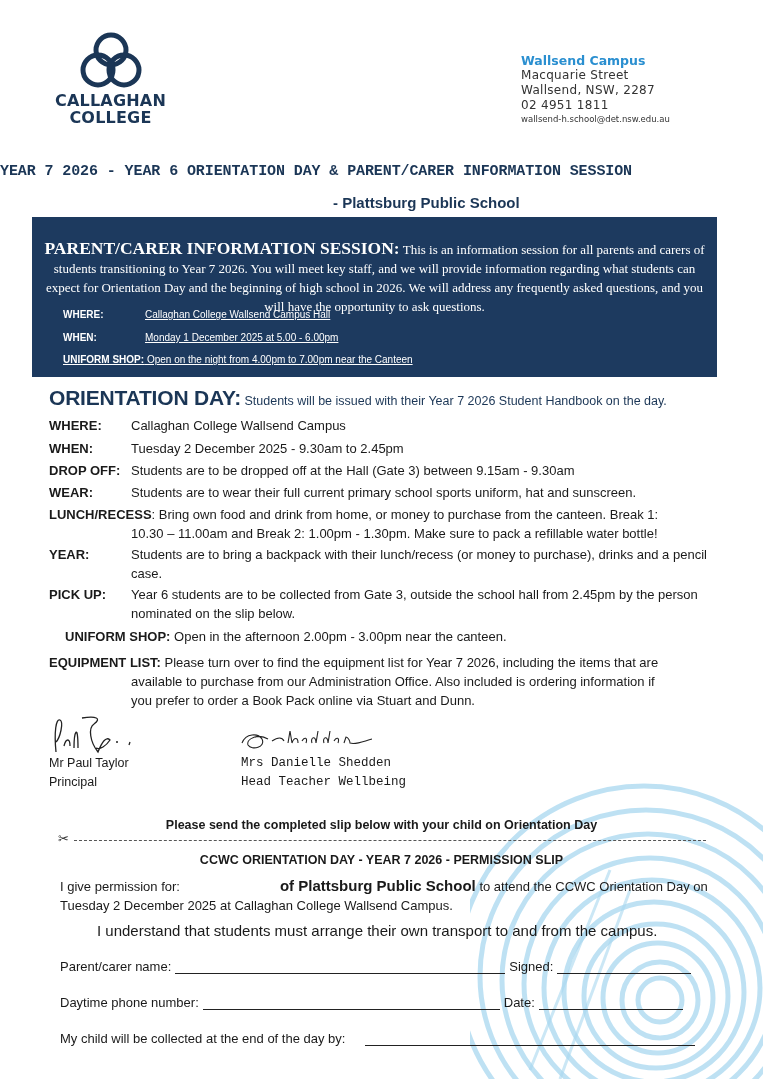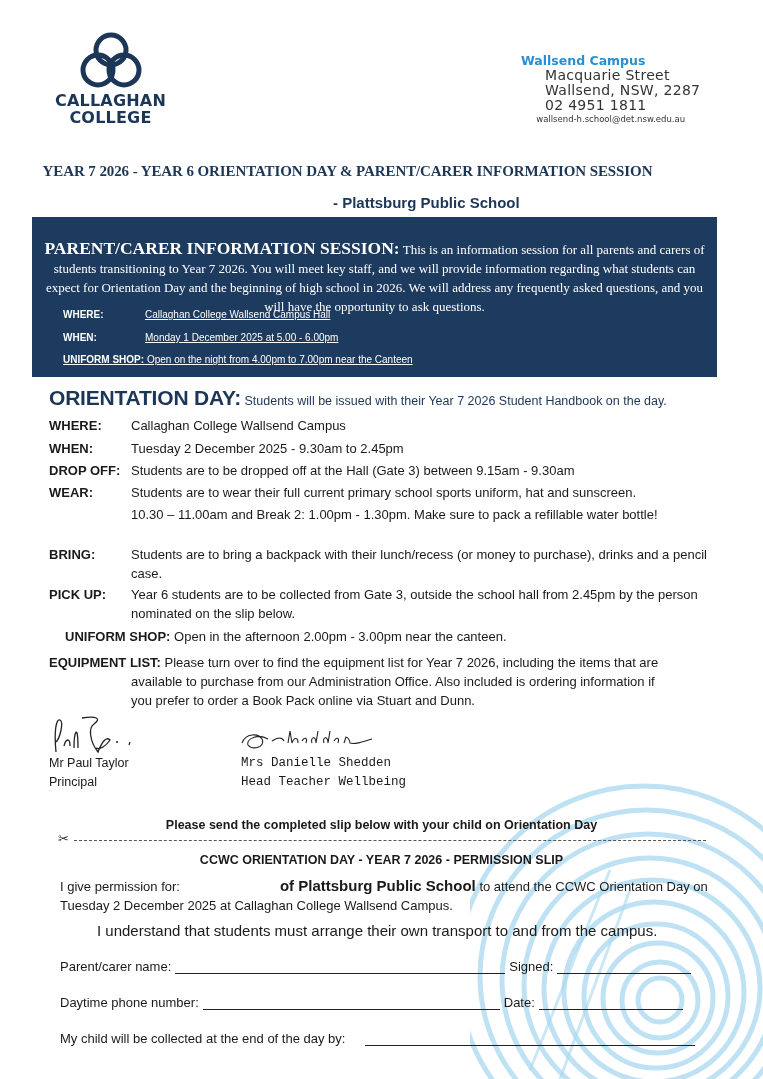--- a/index.html
+++ b/index.html
@@ -7,24 +7,24 @@
     body { position: relative; font-family: "Liberation Sans", sans-serif; color: #1a1a1a; }
 
     .bg-rings { position: absolute; left: 470px; top: 770px; width: 300px; height: 309px; overflow: hidden; pointer-events: none; }
 
     .logo { position: absolute; left: 48px; top: 30px; width: 125px; text-align: center; }
     .logo svg { display: block; margin: 0 auto; }
     .logo-name { font-family: "DejaVu Sans", sans-serif; font-weight: bold; color: #1b3656; font-size: 16px; line-height: 17px; letter-spacing: 0.2px; }
 
     .campus { position: absolute; left: 521px; top: 53px; font-family: "DejaVu Sans", sans-serif; color: #333; }
     .campus .c-title { color: #2a8fd0; font-weight: bold; font-size: 12.5px; line-height: 15px; }
-    .campus .c-line { font-size: 14px; line-height: 15px; letter-spacing: 0.3px; margin-left: 24px; }
+    .campus .c-line { font-size: 12px; line-height: 15px; letter-spacing: 0.3px; }
     .campus .c-email { font-size: 8.5px; line-height: 12px; text-align: center; }
 
-    .main-title { position: absolute; left: 0; width: 695px; top: 163px; text-align: center; font-weight: bold; color: #1b3656; font-size: 15px; font-family: Liberation Serif, serif; letter-spacing: -0.1px; }
+    .main-title { position: absolute; left: 0; width: 695px; top: 163px; text-align: left; font-weight: bold; color: #1b3656; font-size: 15px; font-family: Liberation Mono, monospace; letter-spacing: -0.1px; }
     .sub-title { position: absolute; left: 333px; top: 194px; font-weight: bold; color: #1b3656; font-size: 15px; }
 
     .parent-box { position: absolute; left: 32px; top: 217px; width: 685px; height: 160px; background: #1d3a5f; color: #fff; }
     .pb-intro { text-align: center; font-size: 13px; line-height: 19px; padding: 22px 10px 0 10px; font-family: Liberation Serif, serif; }
     .pb-intro .heading { font-weight: bold; font-size: 17.5px; }
     .pb-row { position: absolute; left: 31px; font-size: 10px; text-decoration: underline; }
     .pb-row .lbl { font-weight: bold; display: inline-block; width: 82px; }
 
     .orient-head { position: absolute; left: 49px; top: 386px; color: #1b3656; }
     .orient-head .big { font-weight: bold; font-size: 21px; letter-spacing: -0.2px; }
@@ -122,24 +122,25 @@
 <div class="row" style="top:439px;">
   <span class="lbl">WHEN:</span><span class="val">Tuesday 2 December 2025 - 9.30am to 2.45pm</span>
 </div>
 <div class="row" style="top:461px;">
   <span class="lbl">DROP OFF:</span><span class="val">Students are to be dropped off at the Hall (Gate 3) between 9.15am - 9.30am</span>
 </div>
 <div class="row" style="top:483px;">
   <span class="lbl">WEAR:</span><span class="val">Students are to wear their full current primary school sports uniform, hat and sunscreen.</span>
 </div>
 <div class="row" style="top:505px;">
+  <div><span class="inline-lbl">LUNCH/RECESS</span><span>: Bring own food and drink from home, or money to purchase from the canteen. Break 1:</span></div>
   <div class="indent">10.30 – 11.00am and Break 2: 1.00pm - 1.30pm. Make sure to pack a refillable water bottle!</div>
 </div>
 <div class="row" style="top:545px;">
-  <span class="lbl">BRING:</span><span class="val">Students are to bring a backpack with their lunch/recess (or money to purchase), drinks and a pencil case.</span>
+  <span class="lbl">YEAR:</span><span class="val">Students are to bring a backpack with their lunch/recess (or money to purchase), drinks and a pencil case.</span>
 </div>
 <div class="row" style="top:585px;">
   <span class="lbl">PICK UP:</span><span class="val">Year 6 students are to be collected from Gate 3, outside the school hall from 2.45pm by the person nominated on the slip below.</span>
 </div>
 <div class="row" style="top:627px;margin-left:16px;">
   <span class="inline-lbl">UNIFORM SHOP:</span><span> Open in the afternoon 2.00pm - 3.00pm near the canteen.</span>
 </div>
 <div class="row" style="top:653px;">
   <div><span class="inline-lbl">EQUIPMENT LIST:</span><span> Please turn over to find the equipment list for Year 7 2026, including the items that are</span></div>
   <div class="indent">available to purchase from our Administration Office. Also included is ordering information if</div>

